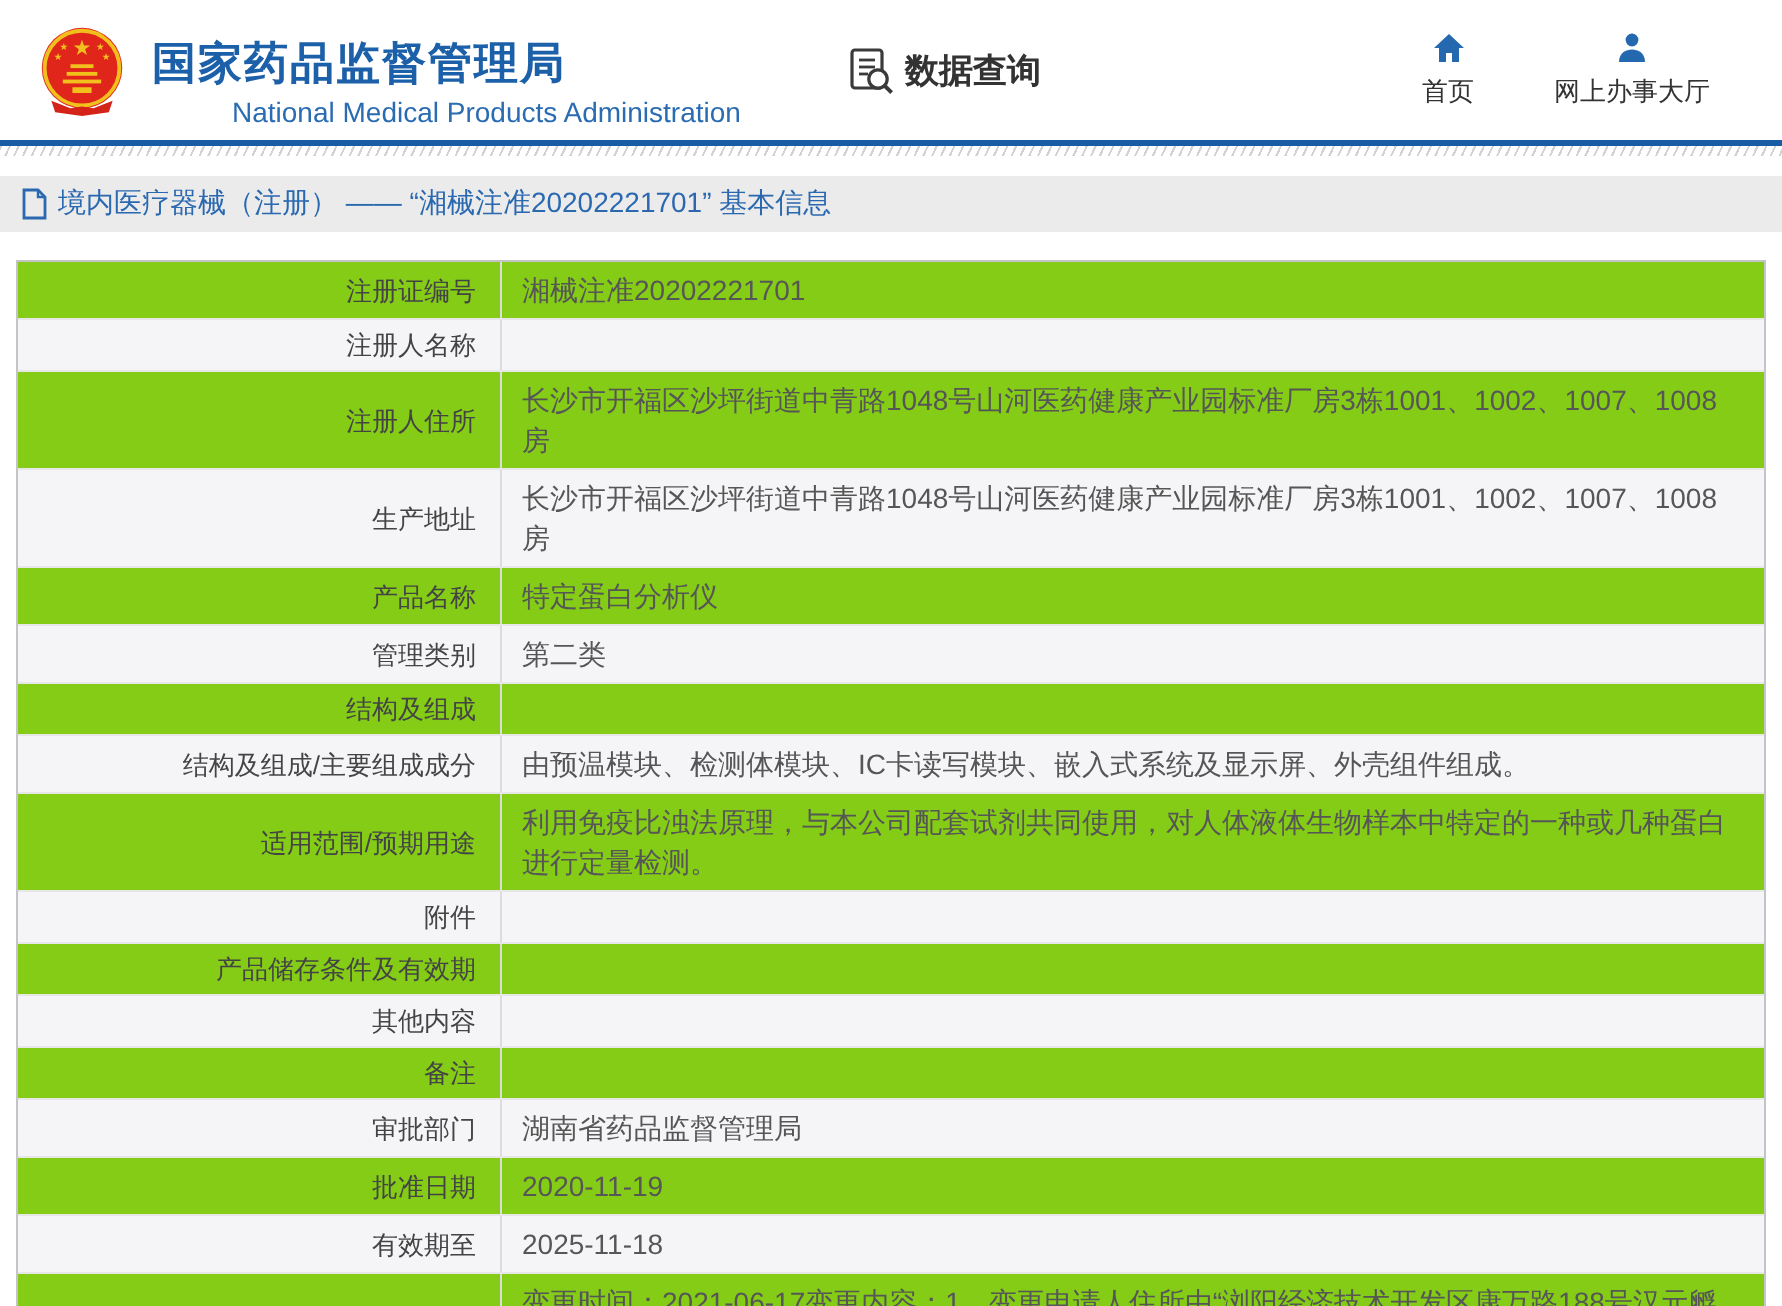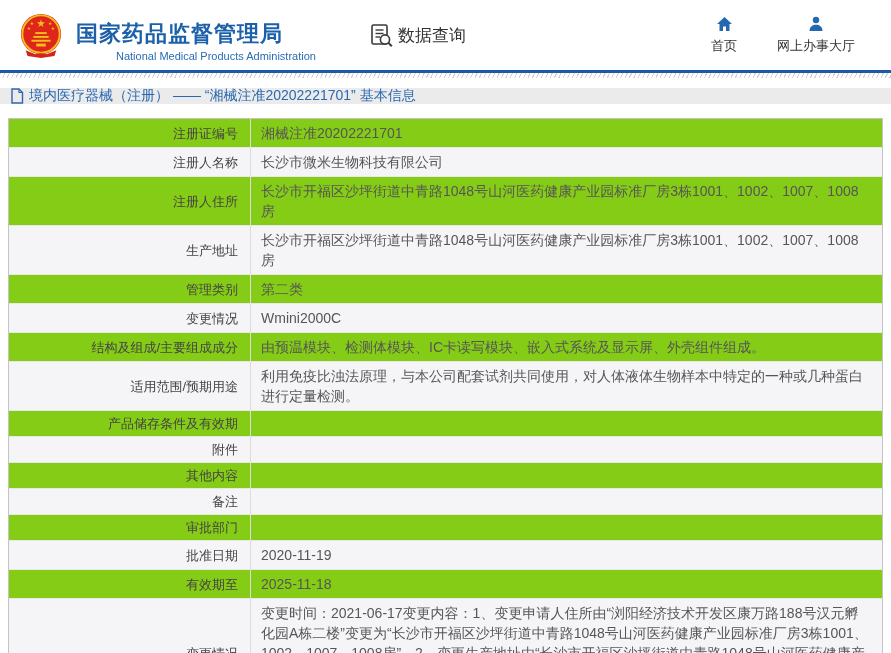--- a/index.html
+++ b/index.html
@@ -5,33 +5,33 @@
   * { margin:0; padding:0; box-sizing:border-box; }
   html,body { width:891px; height:653px; background:#fff; overflow:hidden;
     font-family:"Liberation Sans","DejaVu Sans",sans-serif; }
 
   
   .site-header { height:73px; display:flex; align-items:center; border-bottom:3px solid #1a5ba6; background:#fff; }
   .logo-group { display:flex; align-items:center; margin-left:18px; cursor:pointer; }
   .emblem { width:46px; height:46px; flex:0 0 46px; }
   .titles { margin-left:12px;margin-top:13px; }
   .title-cn { color:#1c60a9; font-size:22px; font-weight:bold; letter-spacing:1px; line-height:26px; }
-  .title-en { color:#2a6cb2; font-size:11px; margin-top:3px;padding-left:40px; }
+  .title-en { color:#2a6cb2; font-size:14px; margin-top:3px;padding-left:40px; }
   .section { display:flex; align-items:center; margin-left:52px; cursor:pointer; }
-  .section-label { font-size:17px; color:#333; margin-left:3px; }
+  .section-label { font-size:17px; color:#333; margin-left:3px;font-weight:bold; }
   .spacer { flex:1; }
   .top-nav { display:flex; gap:40px; margin-right:36px; }
   .nav-item { display:flex; flex-direction:column; align-items:center; cursor:pointer; }
   .nav-item .ni-icon { height:17px; display:flex; align-items:flex-end; }
   .nav-item .ni-label { font-size:13px; color:#333; margin-top:5px; }
 
   .hatch-strip { height:5px; background:repeating-linear-gradient(115deg,#d2d2d2 0 1px,#ffffff 1px 4px); }
 
   
-  .breadcrumb-band { margin-top:10px; height:16px; background:#ebebeb; display:flex; align-items:center; padding-left:10px; }
+  .breadcrumb-band { margin-top:10px; height:28px; background:#ebebeb; display:flex; align-items:center; padding-left:10px; }
   .breadcrumb-text { color:#2a69b0; font-size:14px; margin-left:5px; }
 
   
   .info-table { margin:14px 8px 0 8px; border:1px solid #c4c4c8; background:#fff; }
   .table-row { display:flex; border-bottom:1px solid #e7e7e7; background:#84cc16; min-height:25px; }
   .table-row:last-child { border-bottom:none; }
   .table-row:nth-child(even) { background:#f5f5f7; }
   .row-label { flex:0 0 242px; width:242px; border-right:1px solid #dcdcdc;
     display:flex; align-items:center; justify-content:flex-end;
     padding:4px 12px 4px 6px; font-size:13px; color:#444; line-height:17px; text-align:right; }
@@ -108,64 +108,67 @@
   <span class="breadcrumb-text">境内医疗器械（注册） —— “湘械注准20202221701” 基本信息</span>
 </div>
 
 <div class="info-table">
   <div class="table-row">
     <div class="row-label">注册证编号</div>
     <div class="row-value">湘械注准20202221701</div>
   </div>
   <div class="table-row">
     <div class="row-label">注册人名称</div>
-    <div class="row-value">长沙市微米生物科技有限公司</div>
   </div>
   <div class="table-row">
     <div class="row-label">注册人住所</div>
     <div class="row-value">长沙市开福区沙坪街道中青路1048号山河医药健康产业园标准厂房3栋1001、1002、1007、1008房</div>
   </div>
   <div class="table-row">
     <div class="row-label">生产地址</div>
     <div class="row-value">长沙市开福区沙坪街道中青路1048号山河医药健康产业园标准厂房3栋1001、1002、1007、1008房</div>
   </div>
   <div class="table-row">
+    <div class="row-label">产品名称</div>
+    <div class="row-value">特定蛋白分析仪</div>
+  </div>
+  <div class="table-row">
     <div class="row-label">管理类别</div>
     <div class="row-value">第二类</div>
   </div>
   <div class="table-row">
-    <div class="row-label">变更情况</div>
-    <div class="row-value">Wmini2000C</div>
+    <div class="row-label">结构及组成</div>
   </div>
   <div class="table-row">
     <div class="row-label">结构及组成/主要组成成分</div>
     <div class="row-value">由预温模块、检测体模块、IC卡读写模块、嵌入式系统及显示屏、外壳组件组成。</div>
   </div>
   <div class="table-row">
     <div class="row-label">适用范围/预期用途</div>
     <div class="row-value">利用免疫比浊法原理，与本公司配套试剂共同使用，对人体液体生物样本中特定的一种或几种蛋白进行定量检测。</div>
   </div>
   <div class="table-row">
-    <div class="row-label">产品储存条件及有效期</div>
+    <div class="row-label">附件</div>
     <div class="row-value"></div>
   </div>
   <div class="table-row">
-    <div class="row-label">附件</div>
+    <div class="row-label">产品储存条件及有效期</div>
     <div class="row-value"></div>
   </div>
   <div class="table-row">
     <div class="row-label">其他内容</div>
     <div class="row-value"></div>
   </div>
   <div class="table-row">
     <div class="row-label">备注</div>
     <div class="row-value"></div>
   </div>
   <div class="table-row">
     <div class="row-label">审批部门</div>
+    <div class="row-value">湖南省药品监督管理局</div>
   </div>
   <div class="table-row">
     <div class="row-label">批准日期</div>
     <div class="row-value">2020-11-19</div>
   </div>
   <div class="table-row">
     <div class="row-label">有效期至</div>
     <div class="row-value">2025-11-18</div>
   </div>
   <div class="table-row">

